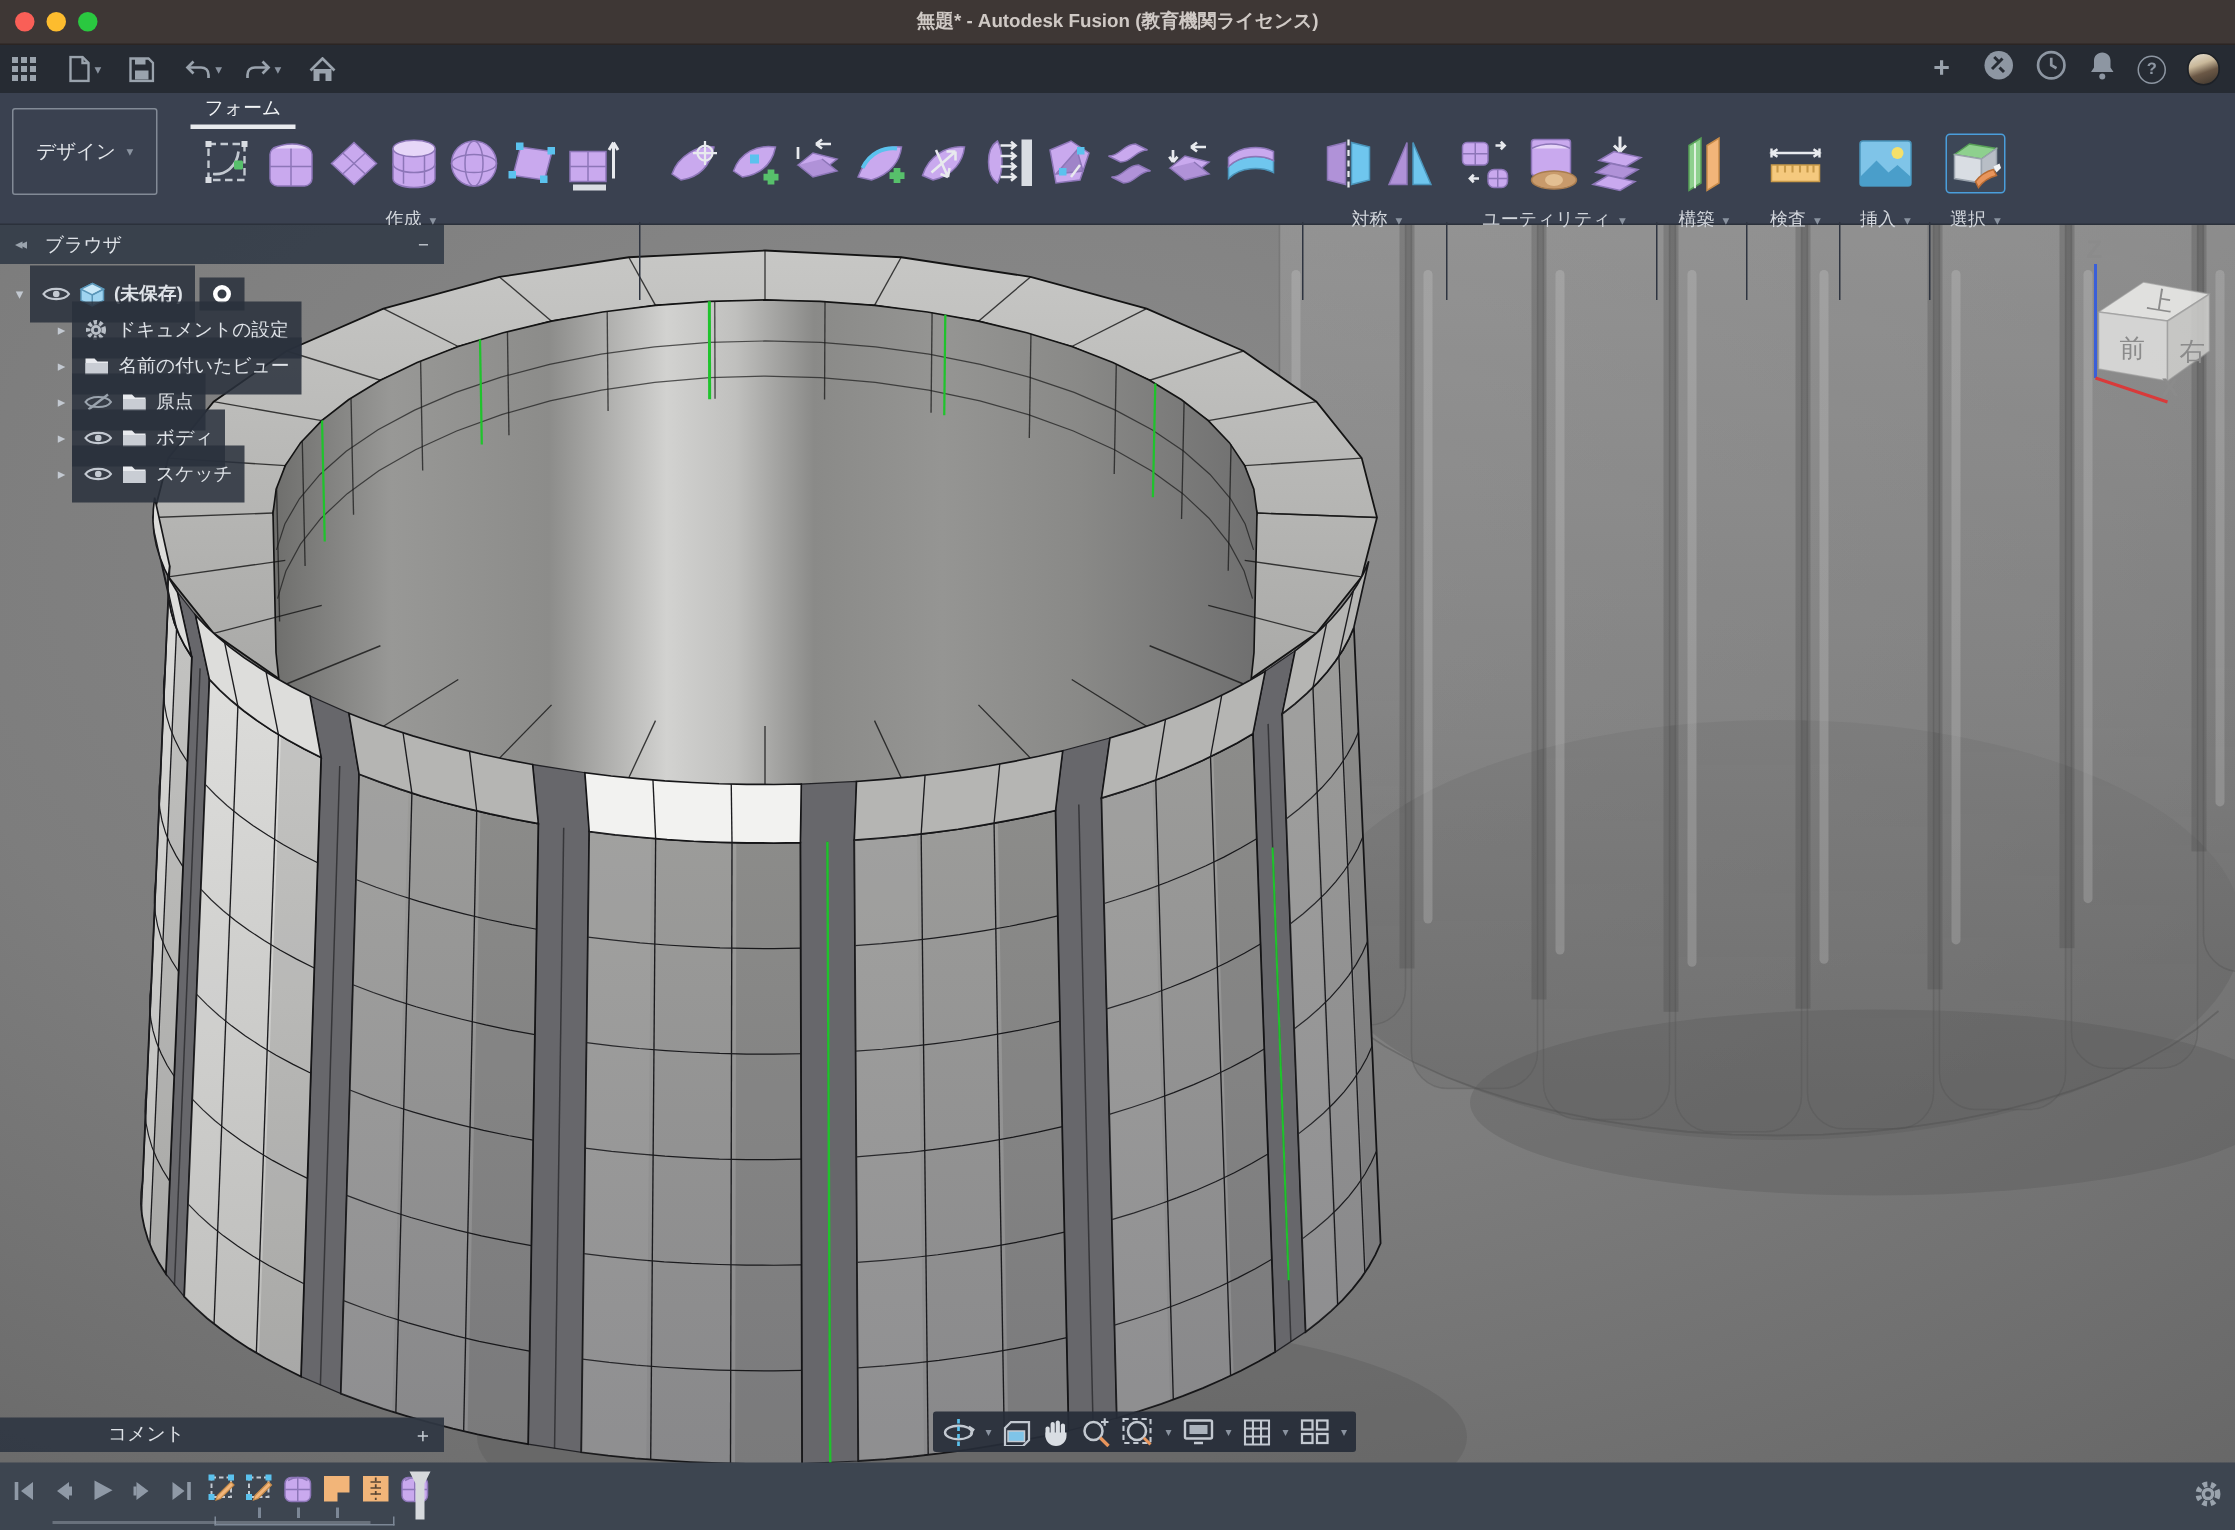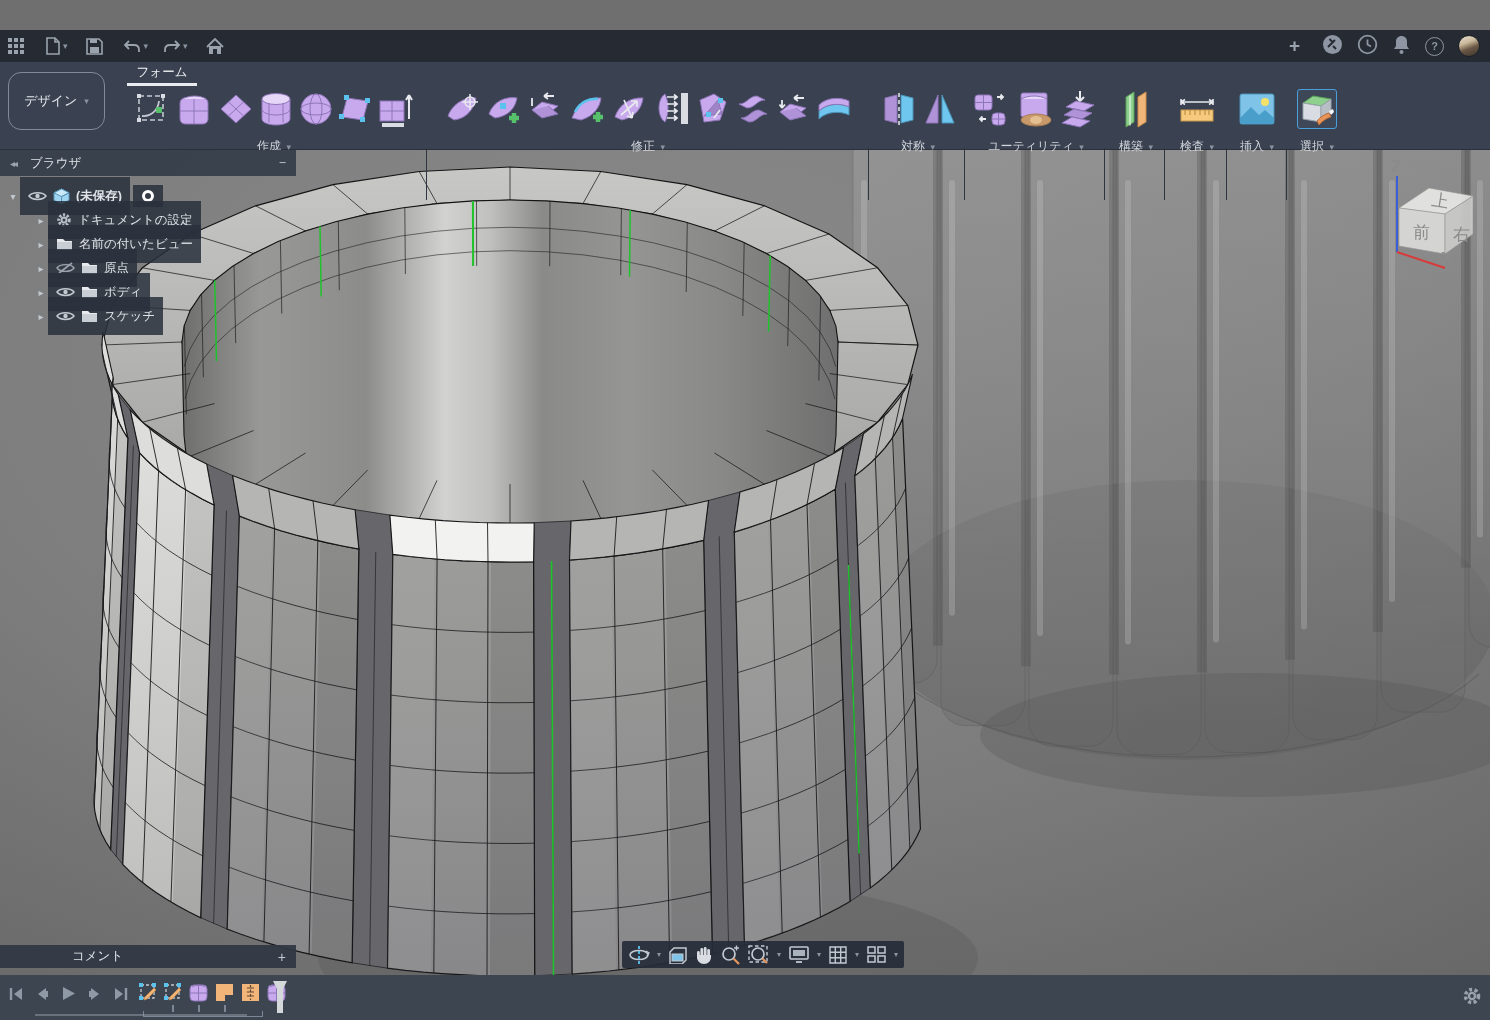--- a/index.html
+++ b/index.html
@@ -28,21 +28,21 @@
   #tab-close { position:absolute; right:10px; color:#7f8894; font-size:15px; cursor:default; }
   .tab-right { position:absolute; right:0; top:0; height:32px; display:flex; align-items:center; gap:14px; padding-right:10px; }
   .circ-ic { width:19px; height:19px; border-radius:50%; border:1.6px solid #8d96a2; color:#8d96a2;
     display:flex; align-items:center; justify-content:center; font-size:11px; font-weight:bold; }
   .plus-ic { color:#9aa3ad; font-size:19px; font-weight:bold; margin-right:8px; }
   #avatar { width:22px; height:22px; border-radius:50%;
     background:linear-gradient(160deg,#e8e2d5 0%,#c9b89a 35%,#6b5846 60%,#3c342c 100%); border:1px solid #1c2026; }
 
   
   #ribbon { position:absolute; top:62px; left:0; width:100%; height:88px; background:#3a4150; border-bottom:1px solid #2b313b; }
-  #env-btn { position:absolute; left:8px; top:10px; width:97px; height:58px; border:1px solid #828a96; border-radius:13px;
+  #env-btn { position:absolute; left:8px; top:10px; width:97px; height:58px; border:1px solid #828a96; border-radius:2px;
     display:flex; align-items:center; justify-content:center; color:#e4e7eb; font-size:13px; gap:5px; }
   #form-tab-label { position:absolute; left:127px; top:2px; width:70px; text-align:center; color:#f2f4f6; font-size:12.5px; }
   #form-tab-underline { position:absolute; left:127px; top:21px; width:70px; height:3px; background:#e8eaee; }
   .panel { position:absolute; top:26px; height:60px; }
   .panel .icons { display:flex; align-items:center; justify-content:center; height:42px; gap:3px; }
   .panel .plabel { text-align:center; color:#d2d6dc; font-size:12px; margin-top:8px; white-space:nowrap; }
   .vsep { position:absolute; top:86px; width:1px; height:52px; background:#2e3440; }
   .ic { display:block; }
   .sel-box { border:1.5px solid #4a9edb; border-radius:3px; background:#3d4757; padding:1px; }
   #finish-check { width:34px; height:34px; border-radius:50%; background:#4caf50; display:flex; align-items:center; justify-content:center; }
@@ -310,20 +310,26 @@
           <path d="M914.7,547.5L911.3,555.2L907.0,562.8L902.0,570.3L896.2,577.7L889.6,585.0L882.3,592.2L874.2,599.2L865.4,606.1" stroke="#1b1b1e" stroke-width="0.8" fill="none"></path>
           <path d="M917.7,617.3L914.2,625.0L910.0,632.7L904.9,640.2L899.1,647.7L892.5,655.0L885.1,662.2L876.9,669.2L868.0,676.1" stroke="#1b1b1e" stroke-width="0.8" fill="none"></path>
           <path d="M902.6,268.2L900.7,272.8L898.5,277.3L896.1,281.8L893.3,286.3L910.7,697.3L913.5,692.8L916.1,688.2L918.4,683.5L920.4,678.9Z" fill="rgba(0,0,0,0.10)"></path>
           <path d="M874.1,309.4L869.7,313.6L865.0,317.8L860.0,321.9L854.8,325.9L870.4,737.9L875.8,733.8L881.0,729.6L885.9,725.4L890.6,721.1Z" fill="rgba(255,255,255,0.06)"></path>
           <path d="M551.6,411.1L553.5,825.0" stroke="#1fc32c" stroke-width="1.6" fill="none"></path>
           <path d="M848.4,415.0L859.1,703.5" stroke="#1fc32c" stroke-width="1.4" fill="none"></path>
         </g>
       </svg>
 </div>
 
+<div id="titlebar">
+  <span id="tl-close" class="tl"></span>
+  <span id="tl-min" class="tl"></span>
+  <span id="tl-max" class="tl"></span>
+  <span id="window-title">無題* - Autodesk Fusion (教育機関ライセンス)</span>
+</div>
 
 <div id="tabbar">
   <div class="qat" style="left:4px;">
     <span class="qat-btn">
       <svg width="18" height="18" viewBox="0 0 18 18">
             <g fill="#9aa3ad">
               <rect x="1" y="1" width="4" height="4"></rect>
               <rect x="7" y="1" width="4" height="4"></rect>
               <rect x="13" y="1" width="4" height="4"></rect>
               <rect x="1" y="7" width="4" height="4"></rect>
@@ -499,21 +505,20 @@
       <svg class="ic" width="38" height="38" viewBox="0 0 38 38">
             <path d="M6 22l10-8 16 4-10 8z" fill="#c9a9ee" stroke="#8d76b8"></path>
             <path d="M6 22l10 8 16-4-10-8" fill="#b092d8" stroke="#8d76b8"></path>
             <path d="M30 8H20m0 0 4-3m-4 3 4 3M8 10v8m0 0-2.5-3.5M8 18l3-3.5" stroke="#e8eaee" stroke-width="1.8" fill="none"></path>
           </svg>
       <svg class="ic" width="38" height="36" viewBox="0 0 38 36">
             <path d="M4 20C12 12 26 12 34 16v8c-8-4-22-4-30 4z" fill="#6fc6ee" stroke="#4a94ba"></path>
             <path d="M4 14C12 6 26 6 34 10v6c-8-4-22-4-30 4z" fill="#c9a9ee" stroke="#8d76b8"></path>
           </svg>
     </div>
-    <div class="plabel"><span>修正</span> <span class="caret">▾</span></div>
   </div>
   <div class="vsep" style="left:868px;"></div>
 
   <div class="panel" style="left:872px; width:92px;">
     <div class="icons">
       <svg class="ic" width="40" height="38" viewBox="0 0 40 38">
             <path d="M6 8 18 5v28l-12-3z" fill="#b092d8" stroke="#8d76b8"></path>
             <path d="M34 8 22 5v28l12-3z" fill="#6fc6ee" stroke="#4a94ba"></path>
             <path d="M20 3v32" stroke="#e8eaee" stroke-dasharray="4 3" stroke-width="1.5"></path>
           </svg>

